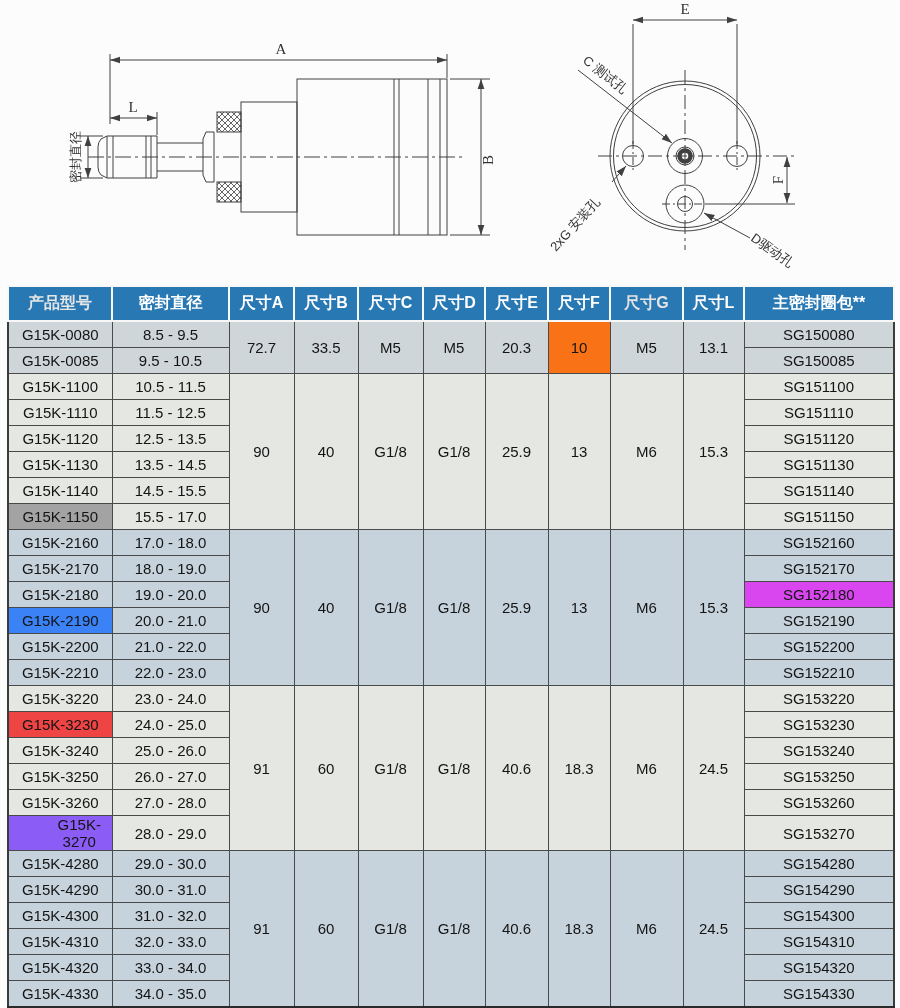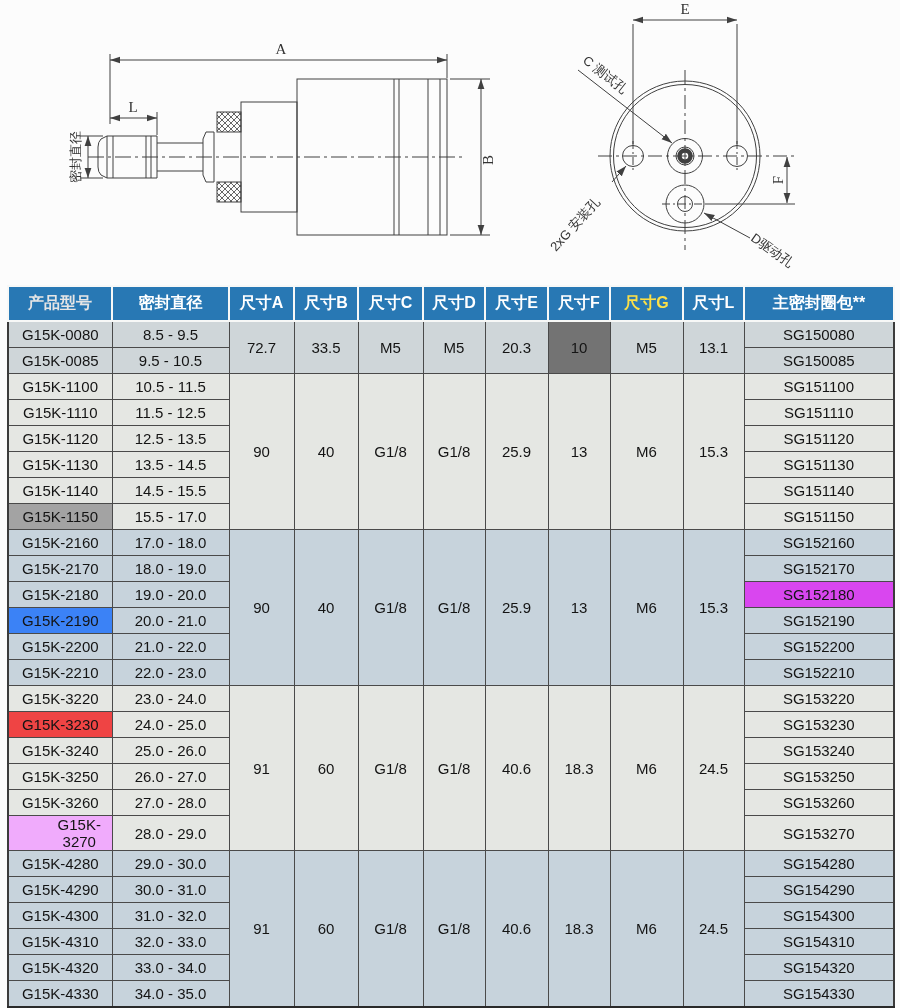--- a/index.html
+++ b/index.html
@@ -146,35 +146,35 @@
     <thead>
       <tr id="head-row">
           <th style="background: rgb(40, 120, 180); color: #e5e5e5;">产品型号</th>
           <th style="background: rgb(40, 120, 180); color: rgb(255, 255, 255);">密封直径</th>
           <th style="background: rgb(40, 120, 180); color: rgb(255, 255, 255);">尺寸A</th>
           <th style="background: rgb(40, 120, 180); color: rgb(255, 255, 255);">尺寸B</th>
           <th style="background: rgb(40, 120, 180); color: #ffffff;">尺寸C</th>
           <th style="background: rgb(40, 120, 180); color: rgb(255, 255, 255);">尺寸D</th>
           <th style="background: rgb(40, 120, 180); color: rgb(255, 255, 255);">尺寸E</th>
           <th style="background: rgb(40, 120, 180); color: rgb(255, 255, 255);">尺寸F</th>
-          <th style="background: rgb(40, 120, 180); color: #fde047;">尺寸G</th>
+          <th style="background: rgb(40, 120, 180); color: #e5e5e5;">尺寸G</th>
           <th style="background: rgb(40, 120, 180); color: rgb(255, 255, 255);">尺寸L</th>
           <th style="background: rgb(40, 120, 180); color: rgb(255, 255, 255);">主密封圈包**</th>
         </tr>
     </thead>
     <tbody id="body-rows">
         <tr>
           <td style="background: rgb(207, 214, 217);">G15K-0080</td>
           <td style="background: rgb(207, 214, 217);">8.5 - 9.5</td>
           <td rowspan="2" style="background: rgb(207, 214, 217);">72.7</td>
           <td rowspan="2" style="background: rgb(207, 214, 217);">33.5</td>
           <td rowspan="2" style="background: rgb(207, 214, 217);">M5</td>
           <td rowspan="2" style="background: rgb(207, 214, 217);">M5</td>
           <td rowspan="2" style="background: rgb(207, 214, 217);">20.3</td>
-          <td rowspan="2" style="background: #737373; margin-left: 6px;">10</td>
+          <td rowspan="2" style="background: #f97316; margin-left: 6px;">10</td>
           <td rowspan="2" style="background: rgb(207, 214, 217);">M5</td>
           <td rowspan="2" style="background: rgb(207, 214, 217);">13.1</td>
           <td style="background: rgb(207, 214, 217);">SG150080</td>
         </tr>
         <tr>
           <td style="background: rgb(207, 214, 217);">G15K-0085</td>
           <td style="background: rgb(207, 214, 217);">9.5 - 10.5</td>
           <td style="background: rgb(207, 214, 217);">SG150085</td>
         </tr>
         <tr>
@@ -280,21 +280,21 @@
           <td style="background: rgb(229, 231, 227);">G15K-3250</td>
           <td style="background: rgb(229, 231, 227);">26.0 - 27.0</td>
           <td style="background: rgb(229, 231, 227);">SG153250</td>
         </tr>
         <tr>
           <td style="background: rgb(229, 231, 227);">G15K-3260</td>
           <td style="background: rgb(229, 231, 227);">27.0 - 28.0</td>
           <td style="background: rgb(229, 231, 227);">SG153260</td>
         </tr>
         <tr>
-          <td style="background: #f0abfc; padding-left: 38px;">G15K-3270</td>
+          <td style="background: #8b5cf6; padding-left: 38px;">G15K-3270</td>
           <td style="background: rgb(229, 231, 227);">28.0 - 29.0</td>
           <td style="background: rgb(229, 231, 227);">SG153270</td>
         </tr>
         <tr>
           <td style="background: rgb(199, 211, 220);">G15K-4280</td>
           <td style="background: rgb(199, 211, 220);">29.0 - 30.0</td>
           <td rowspan="6" style="background: rgb(199, 211, 220);">91</td>
           <td rowspan="6" style="background: rgb(199, 211, 220);">60</td>
           <td rowspan="6" style="background: rgb(199, 211, 220);">G1/8</td>
           <td rowspan="6" style="background: rgb(199, 211, 220);">G1/8</td>

